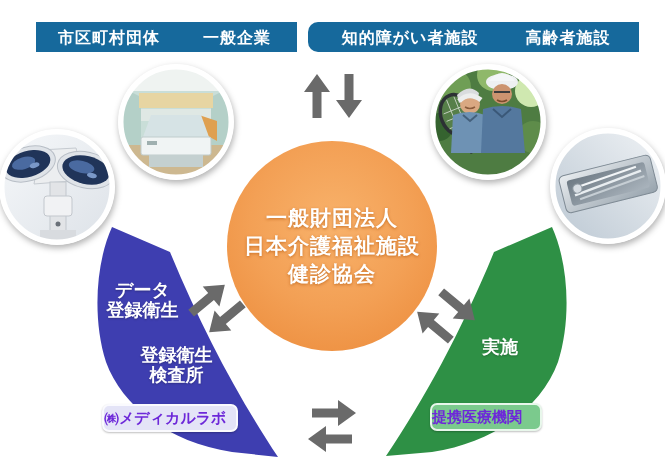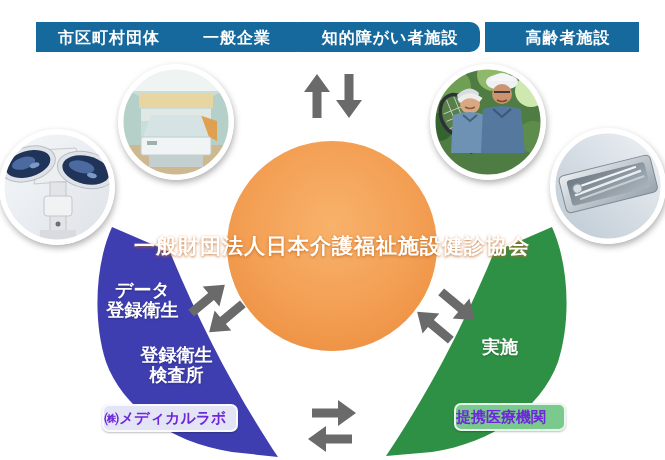--- a/index.html
+++ b/index.html
@@ -7,42 +7,42 @@
        font-family:"Liberation Sans","DejaVu Sans",sans-serif;}
   .stage{position:absolute;left:0;top:0;width:665px;height:460px;}
 
   .overlay{position:absolute;left:0;top:0;z-index:1;}
 
   .top-box{position:absolute;top:22px;height:30px;background:#16699c;color:#fff;
            font-size:16px;font-weight:bold;text-align:center;line-height:31px;
            letter-spacing:1px;z-index:4;padding-left:12px;}
   .tb1{left:36px;width:122px;}
   .tb2{left:165px;width:120px;}
-  .tb3{left:288px;width:180px;border-radius:10px;}
+  .tb3{left:308px;width:180px;border-radius:10px;}
   .tb4{left:485px;width:142px;}
 
   .center-circle{position:absolute;left:227px;top:141px;width:210px;height:210px;
     border-radius:50%;z-index:2;
     background:radial-gradient(circle at 50% 40%, #f8b26b 0%, #f3a055 50%, #eb8938 100%);
-    display:flex;flex-direction:row;align-items:center;justify-content:center;}
+    display:flex;flex-direction:column;align-items:center;justify-content:center;}
   .center-circle .ln{color:#fff;font-weight:bold;font-size:21px;line-height:28px;
     letter-spacing:1px;text-shadow:0 1px 3px rgba(190,100,25,.85);white-space:nowrap;}
 
   .flow-label{position:absolute;z-index:4;color:#fff;font-weight:bold;font-size:18px;
     line-height:20px;text-align:center;white-space:nowrap;
     text-shadow:0 1px 2px rgba(0,0,0,.25);}
   .lbl-datacenter{left:82px;top:280px;width:121px;}
   .lbl-registry{left:116px;top:345px;width:121px;}
   .lbl-exam{left:440px;top:337px;width:120px;}
 
   .badge{position:absolute;z-index:5;height:24px;line-height:24px;border-radius:7px;
     font-size:15px;font-weight:bold;text-align:left;color:#6d28d9;
     box-shadow:0 1px 2px rgba(0,0,0,.25);}
   .badge-lab{left:102px;top:404px;width:132px;background:#e4e4f7;border:2px solid #fafafe;}
-  .badge-partner{left:430px;top:403px;width:108px;background:#7bca8d;border:2px solid #e8f7eb;margin-left:24px;}
+  .badge-partner{left:430px;top:403px;width:108px;background:#7bca8d;border:2px solid #e8f7eb;}
 
   .photo{position:absolute;z-index:3;filter:drop-shadow(1px 3px 3px rgba(0,0,0,.3));}
   .ph-lights{left:-8px;top:122px;}
   .ph-mri{left:111px;top:57px;}
   .ph-couple{left:423px;top:57px;}
   .ph-instruments{left:543px;top:121px;}
 </style>
 </head>
 <body>
 

